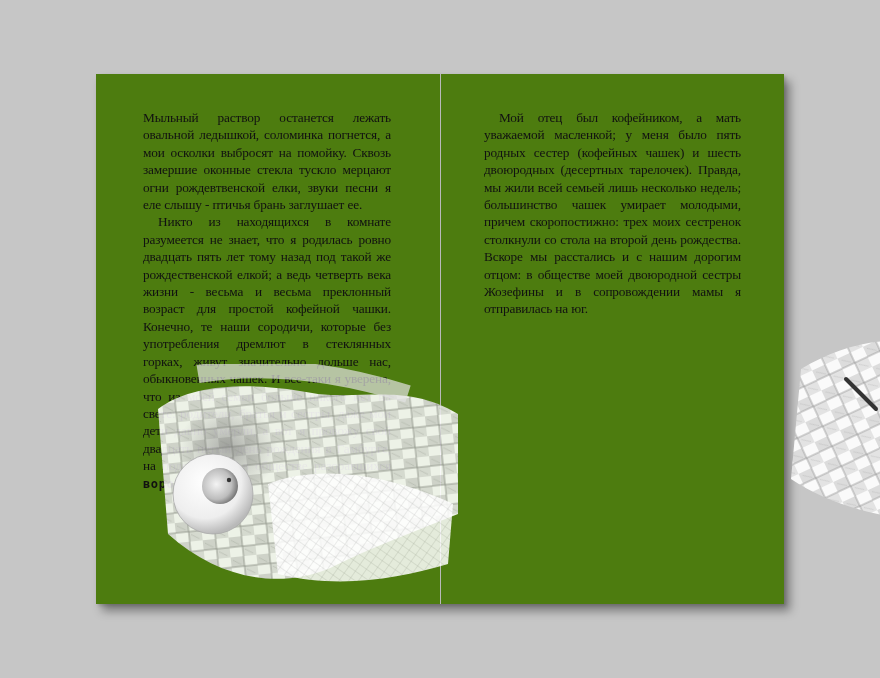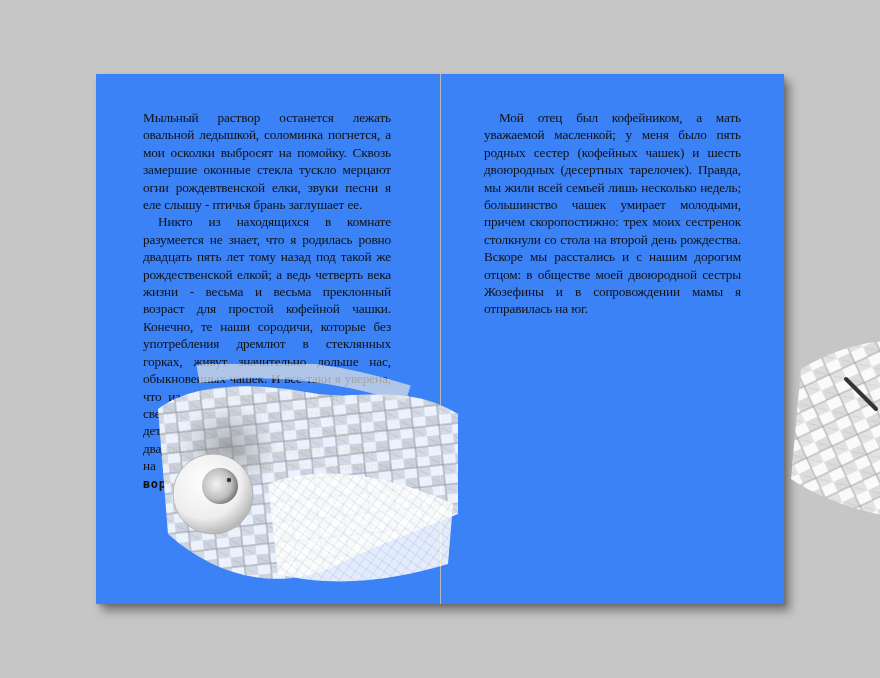--- a/index.html
+++ b/index.html
@@ -7,21 +7,21 @@
       width: 880px; height: 678px;
       background: #c6c6c6;
       position: relative;
       overflow: hidden;
       font-family: "Liberation Serif", "DejaVu Serif", serif;
     }
     .spread {
       position: absolute;
       left: 96px; top: 74px;
       width: 688px; height: 530px;
-      background: #3b82f6;
+      background: #4d7c0f;
       box-shadow: 6px 7px 9px rgba(0,0,0,0.38), 2px 2px 3px rgba(0,0,0,0.15);
     }
     .spine {
       position: absolute;
       left: 344px; top: 0; bottom: 0;
       width: 1px;
       background: #b9b9b9;
     }
     .page { position: absolute; top: 0; bottom: 0; }
     .page.left { left: 0; width: 344px; }

